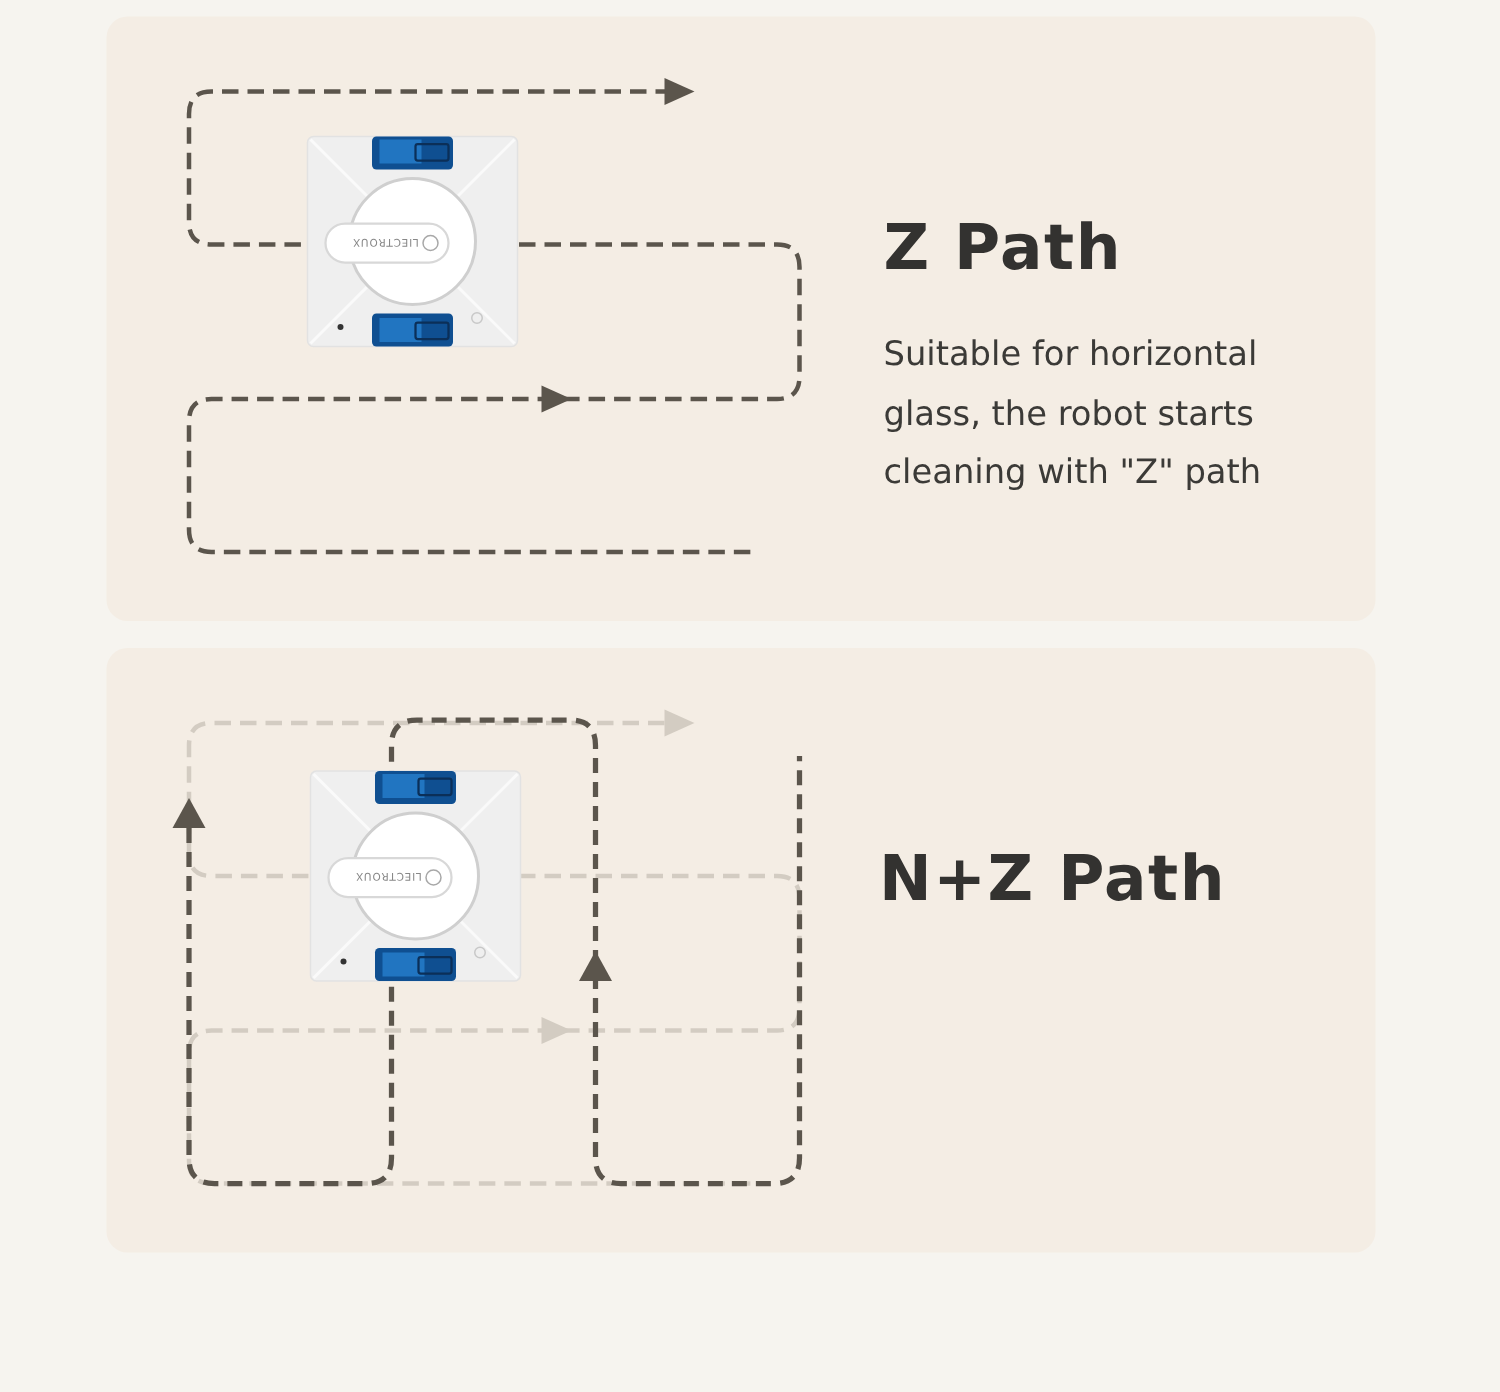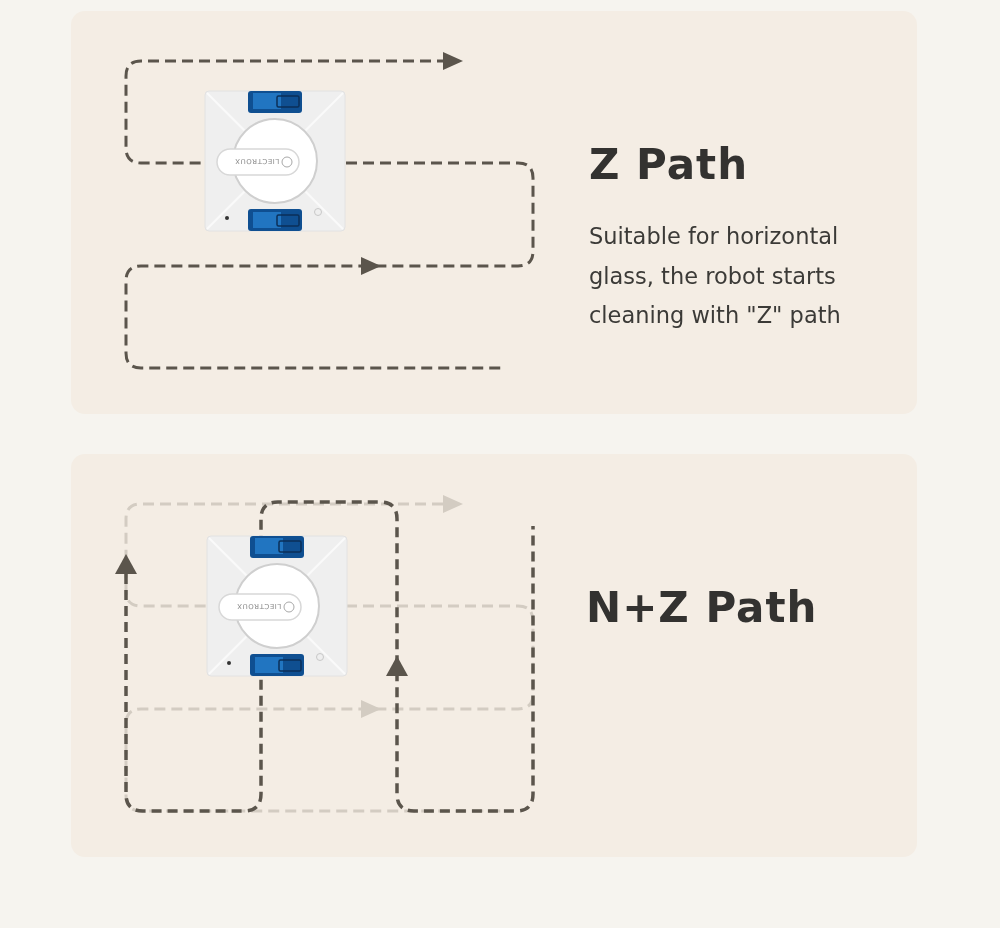--- a/index.html
+++ b/index.html
@@ -11,21 +11,21 @@
     font-family: "DejaVu Sans", "Liberation Sans", sans-serif;
     color: #333230;
   }
   .card {
     position: absolute;
     left: 71px; width: 846px; height: 403px;
     background: #f4ede4;
     border-radius: 14px;
   }
   .card-1 { top: 11px; }
-  .card-2 { top: 454px; text-decoration: underline; }
+  .card-2 { top: 432px; text-decoration: underline; }
   .diagram { position: absolute; left: 0; top: 0; width: 846px; height: 403px; }
   .title {
     position: absolute;
     font-size: 42px;
     font-weight: 600;
     letter-spacing: 1px;
     color: #333230;
     white-space: nowrap;
     line-height: 1;
   }

